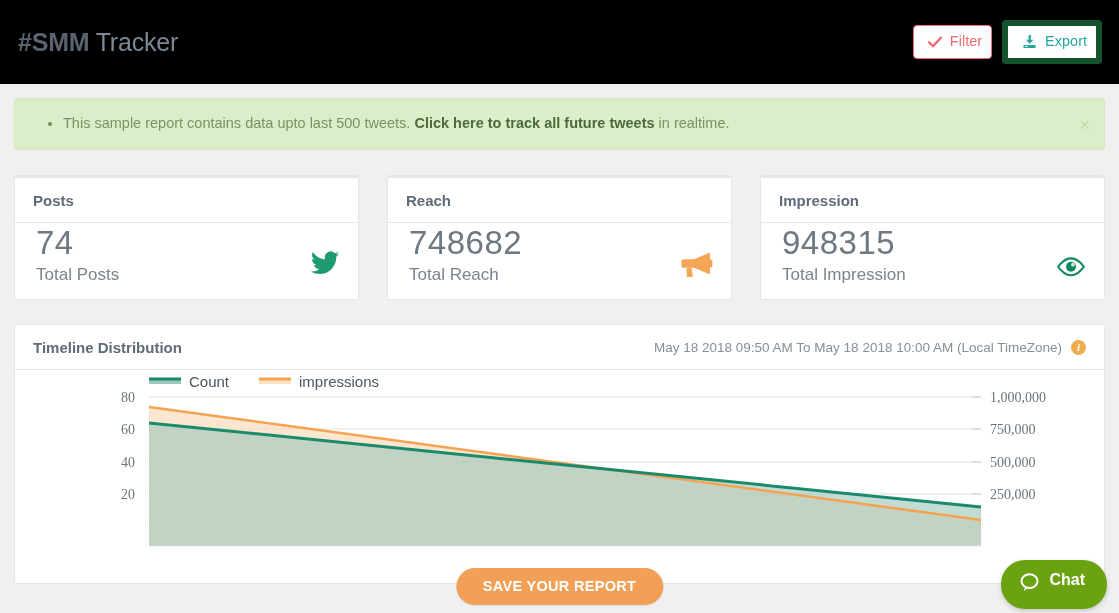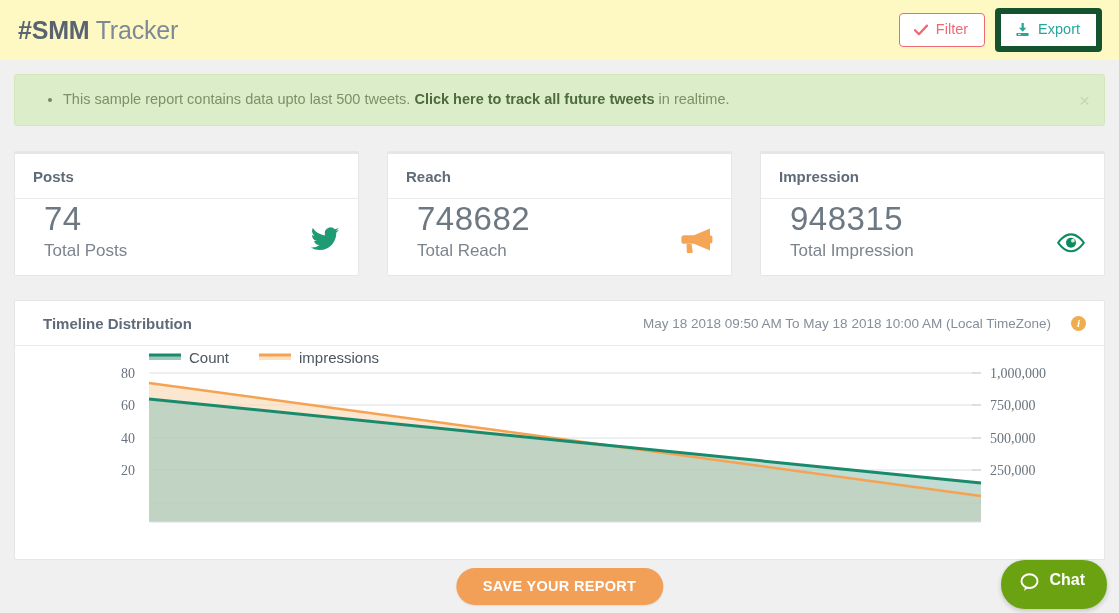--- a/index.html
+++ b/index.html
@@ -8,22 +8,22 @@
     width: 1119px; height: 613px;
     background: #f0f0f0;
     font-family: "Liberation Sans", sans-serif;
     color: #5c6671;
     overflow: hidden;
     position: relative;
   }
 
   
   .topbar {
-    height: 60px;
-    background: #fef9c3;
+    height: 84px;
+    background: #000000;
     display: flex;
     align-items: center;
     justify-content: space-between;
     padding: 0 17px 0 18px;
     position: relative;
     gap: 12px;
   }
   .app-title {
     font-size: 25px;
     color: #7d8996;
@@ -31,21 +31,21 @@
     letter-spacing: -0.2px;
     white-space: nowrap;
   }
   .app-title .strong { font-weight: 700; color: #5a6470; }
 
   .topbar-actions { display: flex; gap: 10px; align-items: center; }
   .btn-outline {
     background: #fff;
     border-radius: 4px;
     font-size: 14.5px;
-    padding: 8px 16px 9px 14px;
+    padding: 8px 9px 9px 14px;
     display: inline-flex;
     align-items: center;
     gap: 8px;
     cursor: pointer;
     line-height: 1;
     white-space: nowrap;
   }
   .btn-filter { border: 1px solid #ef6a72; color: #ef6a72; }
   .btn-export { border: 6px solid #14532d; color: #25a79c; }
   .btn-outline svg { display: block; }
@@ -87,21 +87,21 @@
     border-radius: 2px;
   }
   .card-head {
     padding: 14px 24px 13px 18px;
     border-bottom: 1px solid #e7ebee;
     font-size: 15px;
     font-weight: 700;
     color: #5f6b78;
   }
   .card-body {
-    padding: 16px 18px 16px 29px;
+    padding: 16px 18px 16px 21px;
     height: 76px;
     display: flex;
     align-items: flex-end;
     justify-content: space-between;
   }
   .card-figs { line-height: 1; }
   .card-num {
     font-size: 33px;
     font-weight: 300;
     color: #6d7883;
@@ -116,27 +116,27 @@
   .panel {
     margin: 24px 14px 0 14px;
     background: #fff;
     border: 1px solid #e3e7ea;
     border-radius: 2px;
     height: 260px;
     overflow: hidden;
   }
   .panel-head {
     display: flex; align-items: center; justify-content: space-between;
-    padding: 14px 18px 13px 28px;
+    padding: 14px 18px 13px 18px;
     border-bottom: 1px solid #e7ebee;
   }
   .panel-title { font-size: 15px; font-weight: 700; color: #5f6b78; }
   .panel-range {
     font-size: 13.5px; color: #858f99;
-    display: flex; align-items: center; gap: 20px;
+    display: flex; align-items: center; gap: 9px;
   }
   .info-icon {
     width: 15px; height: 15px; border-radius: 50%;
     background: #f0ad4e; color: #fff;
     font-size: 11px; font-weight: 700; font-style: italic;
     display: inline-flex; align-items: center; justify-content: center;
     line-height: 1; font-family: "Liberation Serif", serif;
   }
 
   .chart-area { position: relative; height: 205px; }

